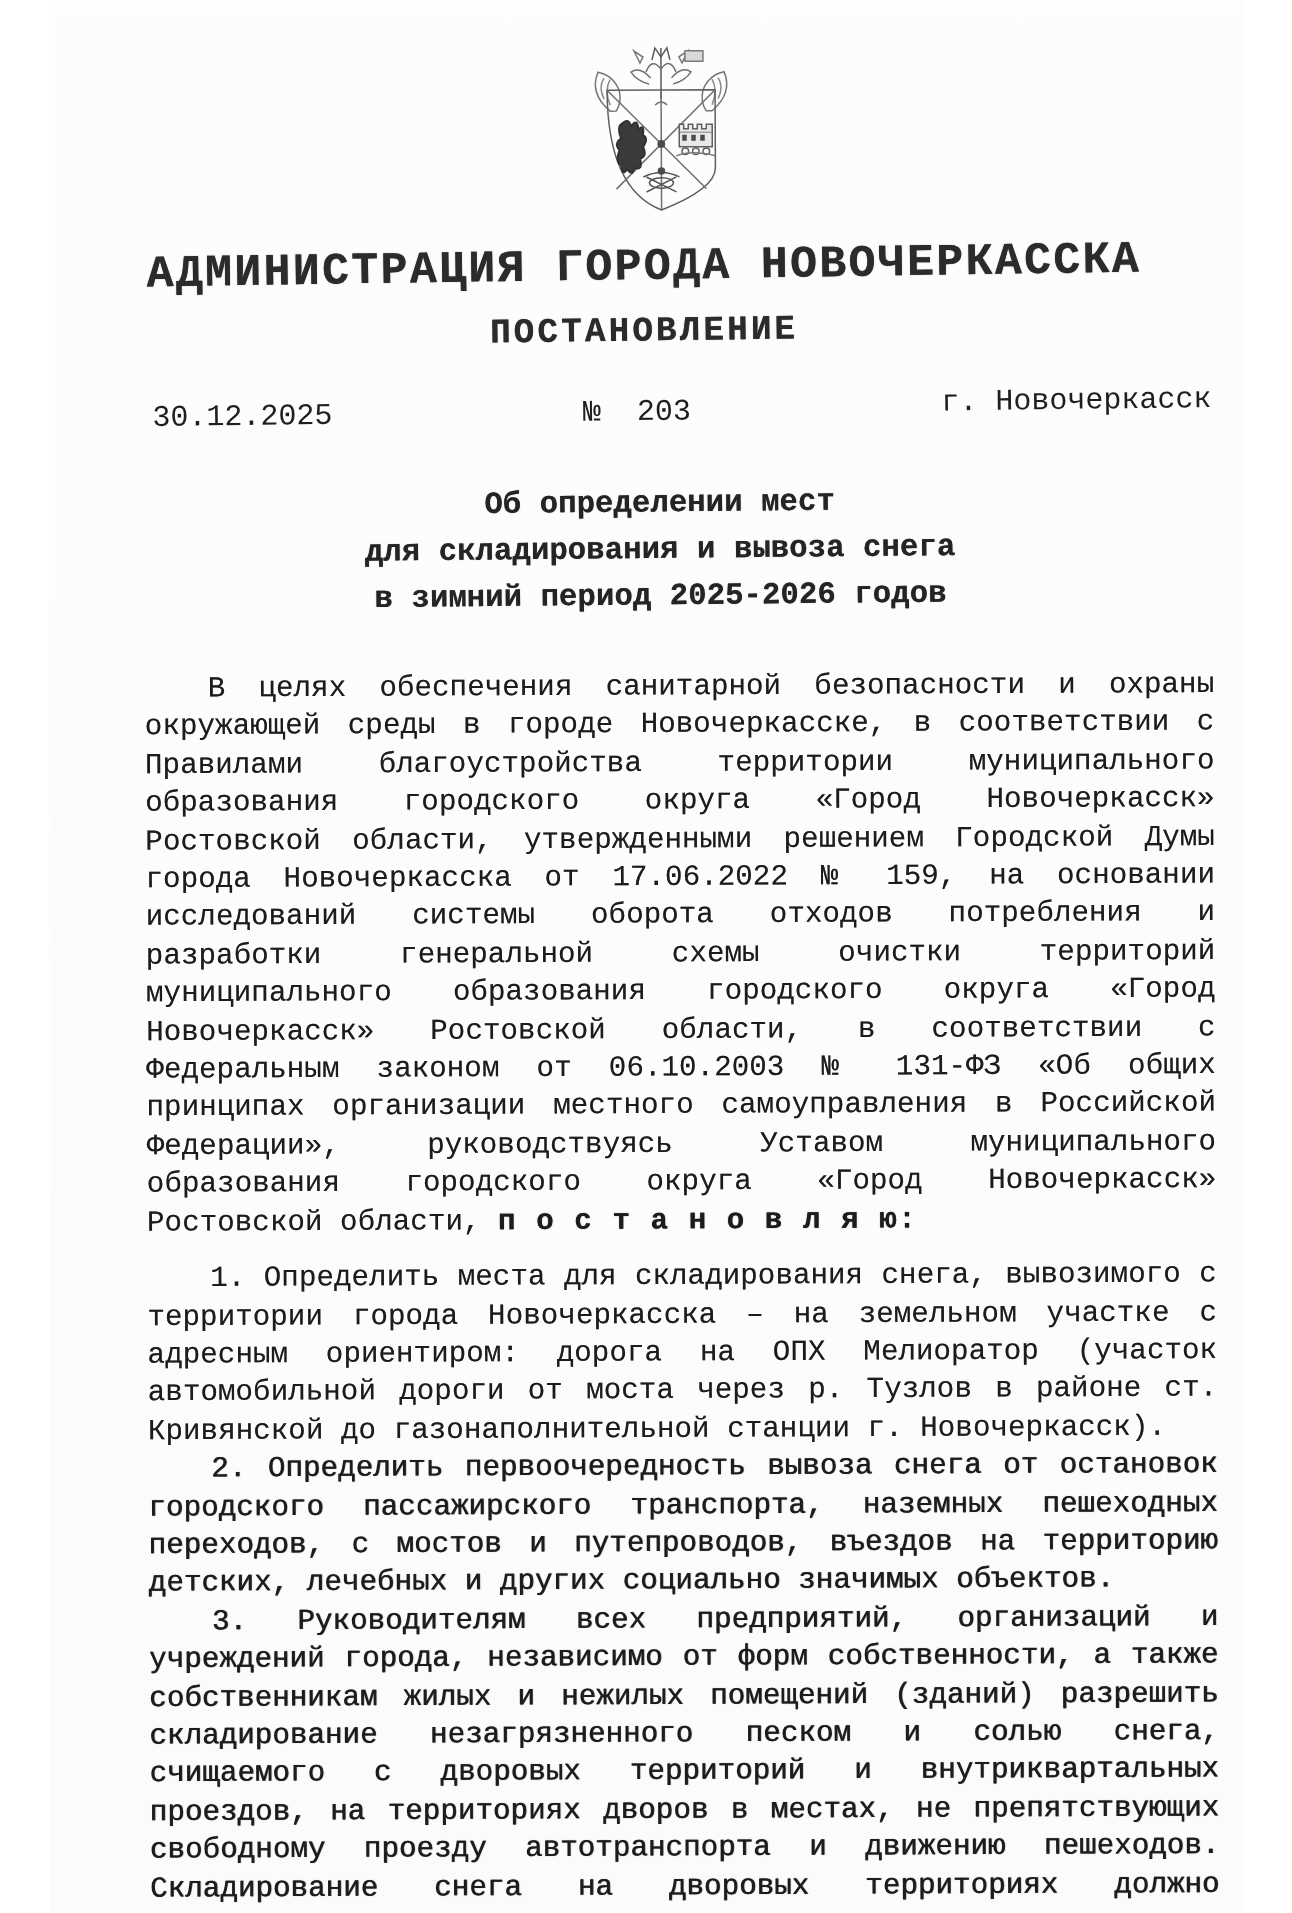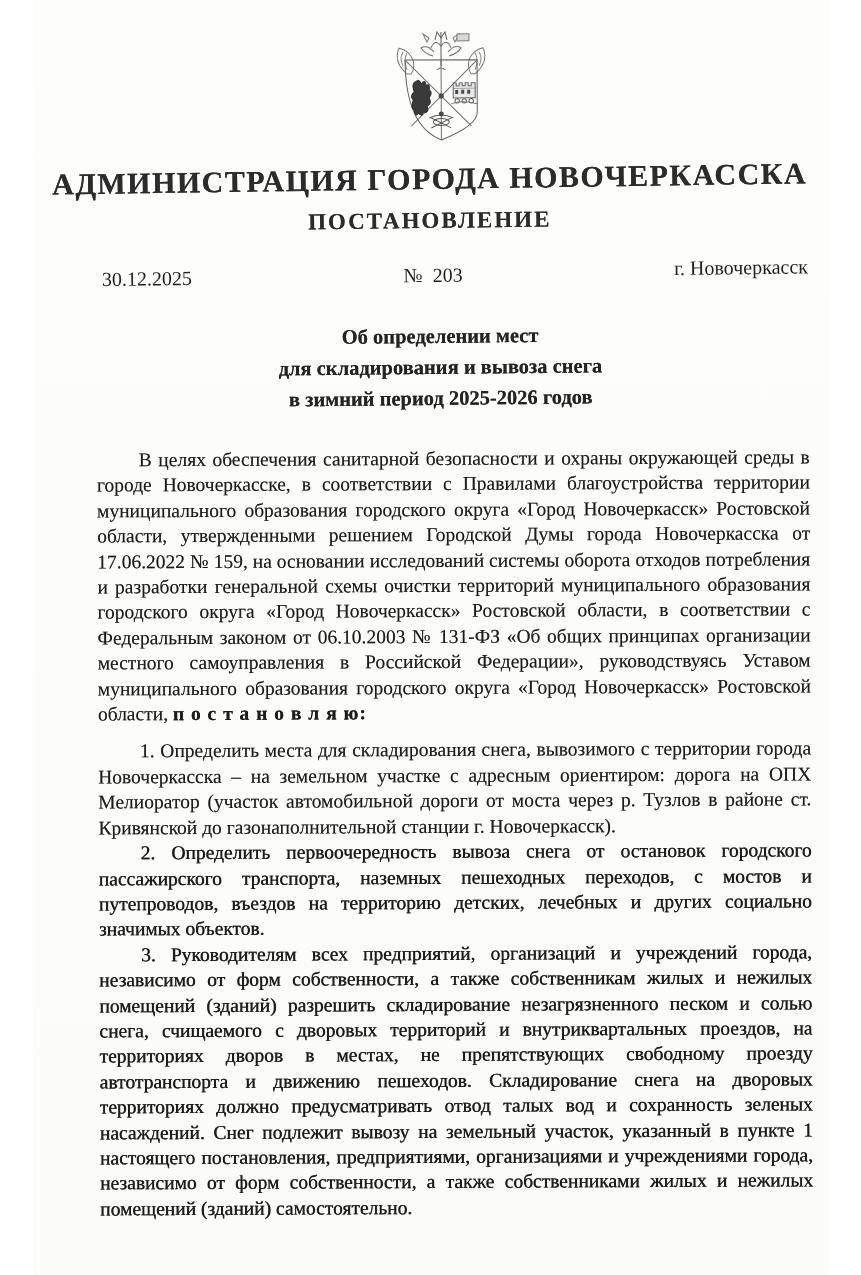--- a/index.html
+++ b/index.html
@@ -8,21 +8,21 @@
     background: #ffffff;
   }
   .page {
     position: relative;
     width: 796px;
     height: 1275px;
     margin: 0 auto;
     background: linear-gradient(180deg, #fdfdfc 0%, #fcfcfb 60%, #fbfbfa 100%);
     overflow: hidden;
     color: #1f1f1f;
-    font-family: Liberation Serif, serif;
+    font-family: Liberation Mono, monospace;
   }
   .scan-tilt {
     transform: rotate(-0.25deg);
     transform-origin: 50% 40%;
   }
   
   .emblem-wrap {
     margin: 26px auto 0 auto;
     width: 100px;
     height: 120px;

